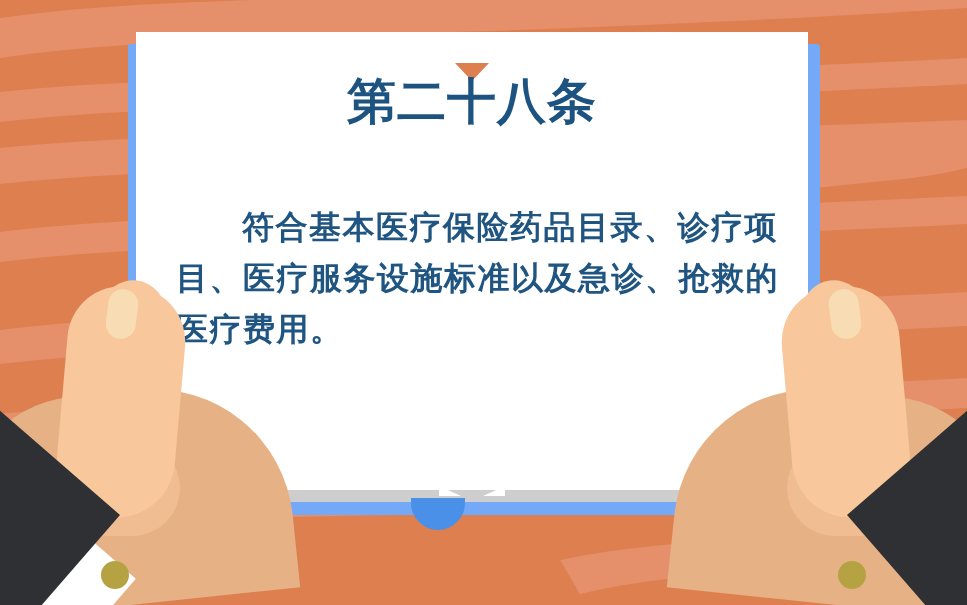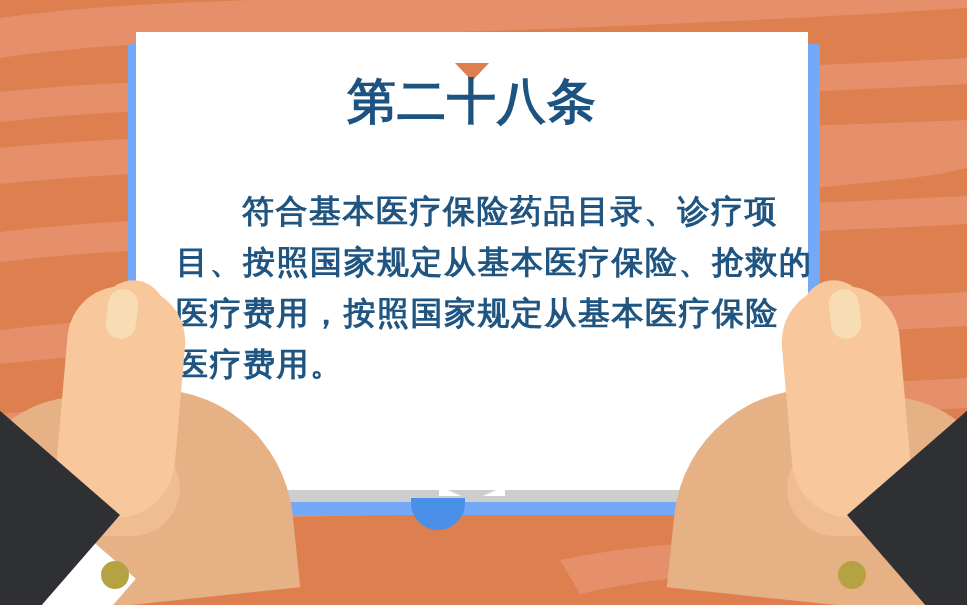--- a/index.html
+++ b/index.html
@@ -127,21 +127,21 @@
     left: 176px;
     top: 186px;
     width: 594px;
     color: #1F5580;
     font-size: 32px;
     font-weight: bold;
     line-height: 51px;
     letter-spacing: 1.5px;
   }
   .card-body .line { white-space: nowrap; }
-  .card-body .line.indent { text-indent: 66px; }
+  .card-body .line.indent { text-indent: 66px; margin-top: 16px; }
 
   
   .hand { position: absolute; }
 
   .arm-l {
     left: -40px;
     top: 392px;
     width: 330px;
     height: 213px;
     background: #E7B186;
@@ -304,22 +304,21 @@
     <div class="book-edge-right"></div>
 
     <div class="page">
       <div class="page-notch"></div>
     </div>
 
     <div class="card-title">第二十八条</div>
 
     <div class="card-body">
       <div class="line indent">符合基本医疗保险药品目录、诊疗项</div>
-      <div class="line">目、按照国家规定从基本医疗保险、抢救的</div>
-      <div class="line">医疗费用，按照国家规定从基本医疗保险</div>
+      <div class="line">目、医疗服务设施标准以及急诊、抢救的</div>
       <div class="line">医疗费用。</div>
     </div>
 
     <div class="page-bottom-gray"></div>
     <div class="book-band"></div>
     <div class="book-tab"></div>
   </div>
 
   <div class="hand arm-l"></div>
   <div class="hand knuckle-l"></div>

